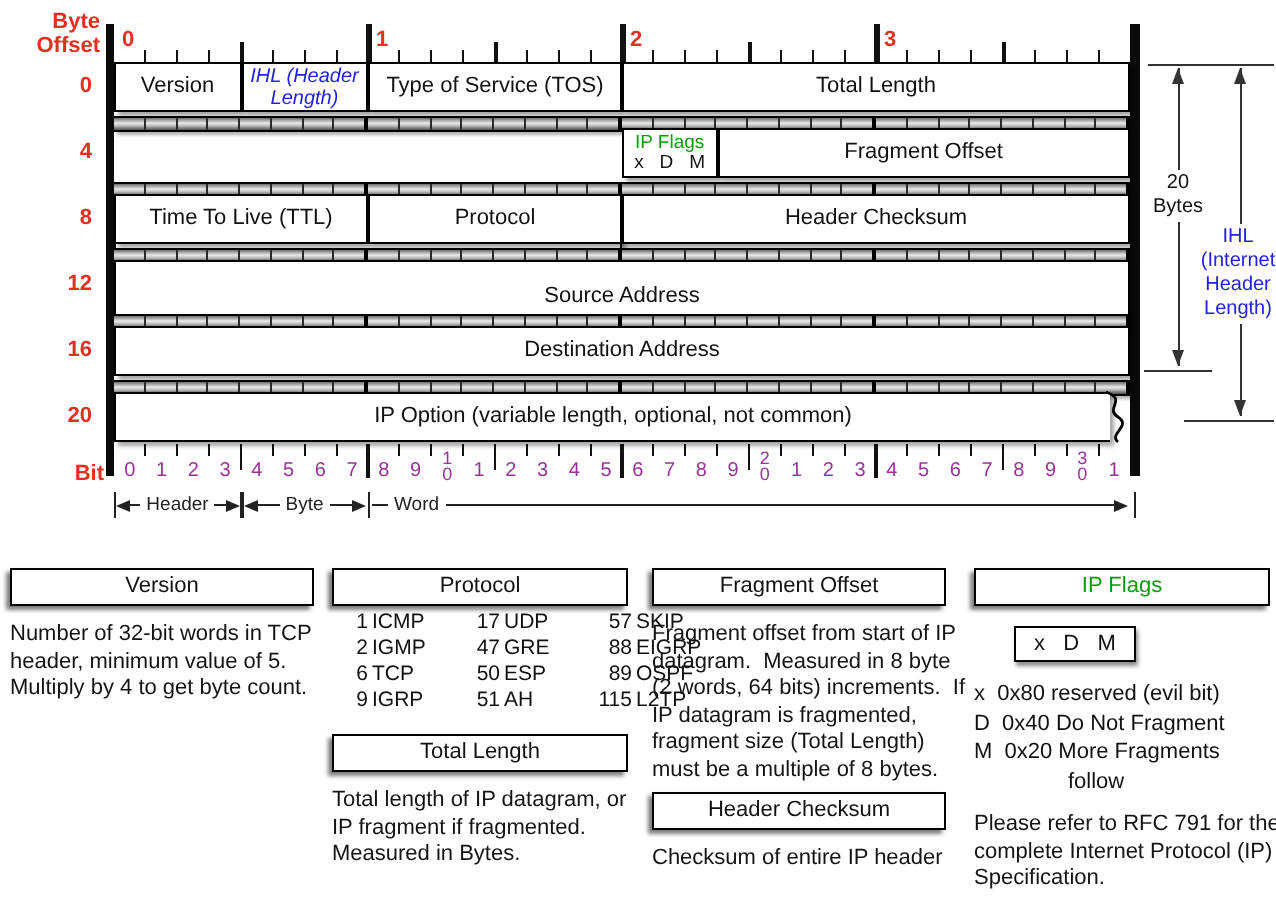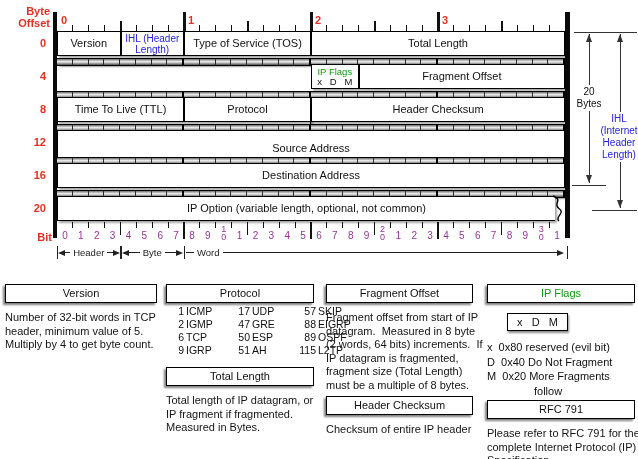--- a/index.html
+++ b/index.html
@@ -86,21 +86,21 @@
       <div class="tick" style="left: 500.5px; top: 21px; width: 2px; height: 10px;"></div>
       <div class="tick" style="left: 516.875px; top: 25px; width: 1px; height: 6px;"></div>
       <div class="tick" style="left: 532.75px; top: 25px; width: 1px; height: 6px;"></div>
       <div class="tick" style="left: 548.625px; top: 25px; width: 1px; height: 6px;"></div>
       <div class="rulnum" style="left: 61px; top: 14px;">0</div>
       <div class="rulnum" style="left: 188px; top: 14px;">1</div>
       <div class="rulnum" style="left: 315px; top: 14px;">2</div>
       <div class="rulnum" style="left: 442px; top: 14px;">3</div>
       <div class="byteoff" style="left: 12px; top: 37px;">0</div>
       <div class="cell" style="left: 57px; top: 31px; width: 63.5px; height: 25px;">Version</div>
-      <div class="cell" style="left: 120.5px; top: 31px; width: 63.5px; height: 25px; color: rgb(34, 34, 221); font-size: 10px; line-height: 11px;">IHL (Header Length)</div>
+      <div class="cell" style="left: 120.5px; top: 31px; width: 63.5px; height: 25px; color: rgb(34, 34, 221); font-size: 10px; line-height: 11px; font-style: italic;">IHL (Header Length)</div>
       <div class="cell" style="left: 184px; top: 31px; width: 127px; height: 25px;">Type of Service (TOS)</div>
       <div class="cell" style="left: 311px; top: 31px; width: 254px; height: 25px;">Total Length</div>
       <div class="sep" style="left: 57px; top: 57.5px; width: 508px; height: 8px;">
         <div class="sepcell"></div>
         <div class="sepcell"></div>
         <div class="sepcell"></div>
         <div class="sepcell"></div>
         <div class="sepcell"></div>
         <div class="sepcell"></div>
         <div class="sepcell"></div>
@@ -442,15 +442,15 @@
         <div class="pbox" style="width: 145px; margin-top: 0px;">Fragment Offset</div>
         <div class="pbody">Fragment offset from start of IP datagram.  Measured in 8 byte (2 words, 64 bits) increments.  If IP datagram is fragmented, fragment size (Total Length) must be a multiple of 8 bytes.</div>
         <div class="pbox" style="width: 145px; margin-top: 4px;">Header Checksum</div>
         <div class="pbody">Checksum of entire IP header</div>
       </div>
       <div class="panel" style="left: 487px; width: 160px;"><div class="pbox" style="width: 146px; margin-top: 0px; color: rgb(11, 155, 11);">IP Flags</div><div class="flagbox">x   D   M</div><div style="margin-top: 9px;">
           <div class="flagline">x  0x80 reserved (evil bit)</div>
           <div class="flagline">D  0x40 Do Not Fragment</div>
           <div class="flagline">M  0x20 More Fragments</div>
           <div class="followline">follow</div>
-        </div><div class="pbox" style="width: 146px; margin-top: 2px;">RFC 791</div><div class="pbody">Please refer to RFC 791 for the complete Internet Protocol (IP) Specification.</div></div>
+        </div><div class="pbody">Please refer to RFC 791 for the complete Internet Protocol (IP) Specification.</div></div>
     </div>
 </div>
 
 </body></html>

